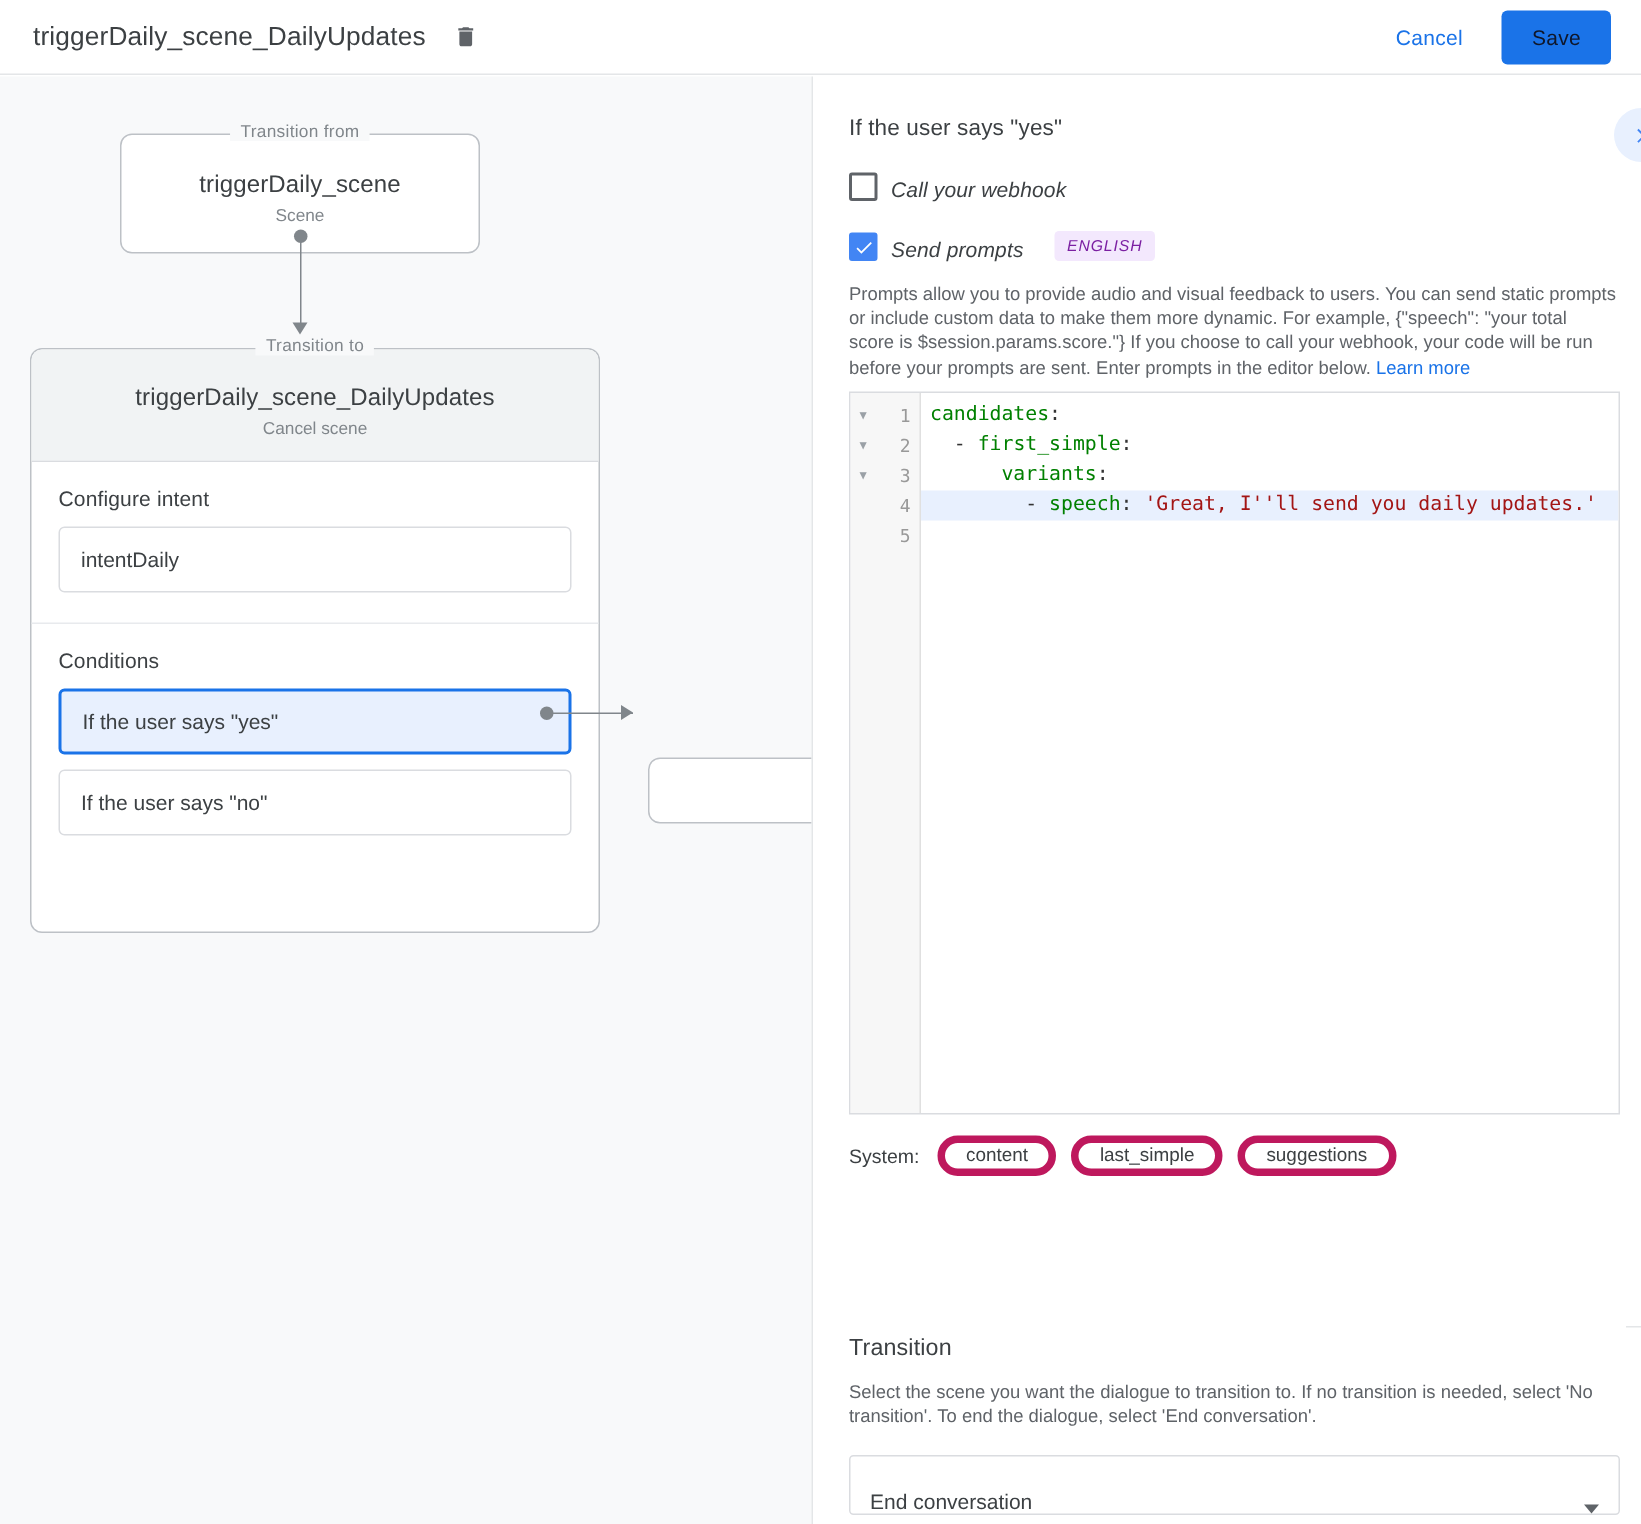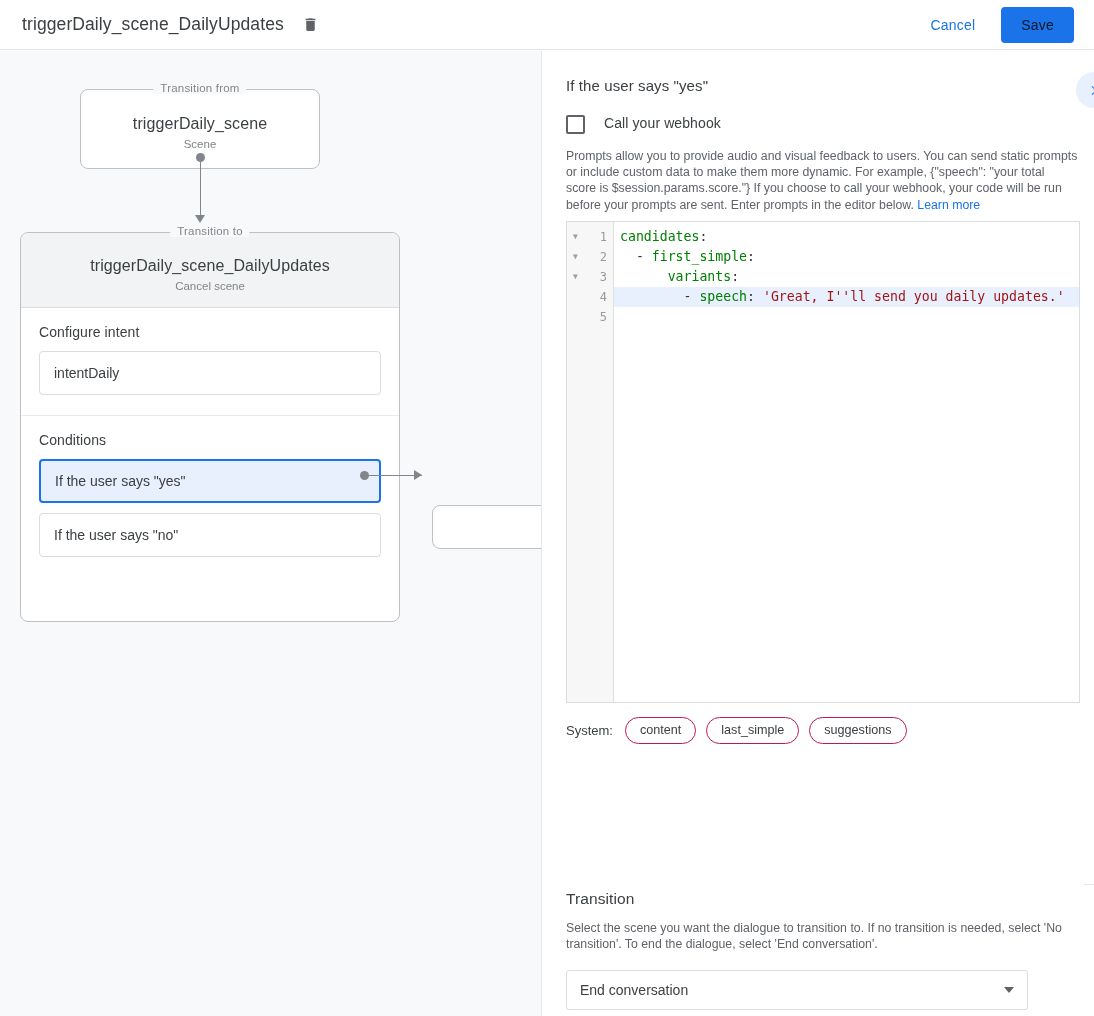--- a/index.html
+++ b/index.html
@@ -196,23 +196,24 @@
   .collapse-btn {
     position: absolute; right: -18px; top: 21px;
     width: 36px; height: 36px;
     border-radius: 50%;
     background: #e8f0fe;
     display: flex; align-items: center; justify-content: center;
     cursor: pointer;
   }
 
   .checkrow {
-    display: flex; align-items: flex-start;
+    display: flex; align-items: flex-end;
     padding-left: 24px;
-    gap: 19px;
+    gap: 9px;
+    font-style: italic;
   }
   .checkrow-webhook { margin-top: 21px; }
   .checkrow-prompts { margin-top: 20px; }
   .cbox {
     width: 19px; height: 19px;
     border: 2px solid #5f6368;
     border-radius: 2px;
     background: #ffffff;
     cursor: pointer;
     flex: 0 0 auto;
@@ -312,21 +313,21 @@
   .s { color: #a31515; }
   .p { color: #333333; }
 
   .insert-row {
     display: flex; align-items: center;
     margin: 14px 0 0 24px;
     gap: 10px;
   }
   .insert-label { font-size: 13px; color: #3c4043; margin-right: 2px; }
   .chip {
-    border: 1px solid #be185d;
+    border: 5px solid #be185d;
     border-radius: 14px;
     height: 27px;
     display: flex; align-items: center;
     padding: 0 14px;
     font-size: 12.6px;
     color: #3c4043;
     cursor: pointer;
     background: #ffffff;
   }
 
@@ -345,24 +346,24 @@
   }
   .trans-desc {
     margin: 12px 24px 0 24px;
     width: 506px;
     font-size: 12.3px;
     line-height: 16.2px;
     color: #5f6368;
   }
   .select-box {
     margin: 18px 0 0 24px;
-    width: 462px; height: 40px;
+    width: 514px; height: 40px;
     border: 1px solid #dadce0;
     border-radius: 3px;
-    display: flex; align-items: center;
+    display: flex; align-items: flex-end;
     padding: 0 13px;
     font-size: 14px; color: #3c4043;
     cursor: pointer;
     background: #ffffff;
   }
   .caret {
     margin-left: auto;
     width: 0; height: 0;
     border-left: 5px solid transparent;
     border-right: 5px solid transparent;
@@ -431,20 +432,29 @@
     <svg width="15" height="15" viewBox="0 0 24 24" fill="#4285f4">
       <path d="M8.6 4.6L7.2 6l6 6-6 6 1.4 1.4L16 12z"></path>
     </svg>
   </div>
 
   <div class="checkrow checkrow-webhook">
     <div class="cbox"></div>
     <div class="checkrow-label">Call your webhook</div>
   </div>
 
+  <div class="checkrow checkrow-prompts">
+    <div class="cbox checked">
+      <svg width="14" height="14" viewBox="0 0 24 24" fill="#ffffff">
+        <path d="M9 16.2L4.8 12l-1.4 1.4L9 19 21 7l-1.4-1.4z"></path>
+      </svg>
+    </div>
+    <div class="checkrow-label">Send prompts</div>
+    <div class="lang-badge">ENGLISH</div>
+  </div>
 
   <div class="desc"><span>Prompts allow you to provide audio and visual feedback to users. You can send static prompts or include custom data to make them more dynamic. For example, {"speech": "your total score is $session.params.score."} If you choose to call your webhook, your code will be run before your prompts are sent. Enter prompts in the editor below. </span><span class="link">Learn more</span></div>
 
 
   <div class="editor">
     <div class="gutter" id="gutter">
         <div class="gutter-row">
           <span class="fold">▼</span>
           <span class="lnum">1</span>
         </div>

